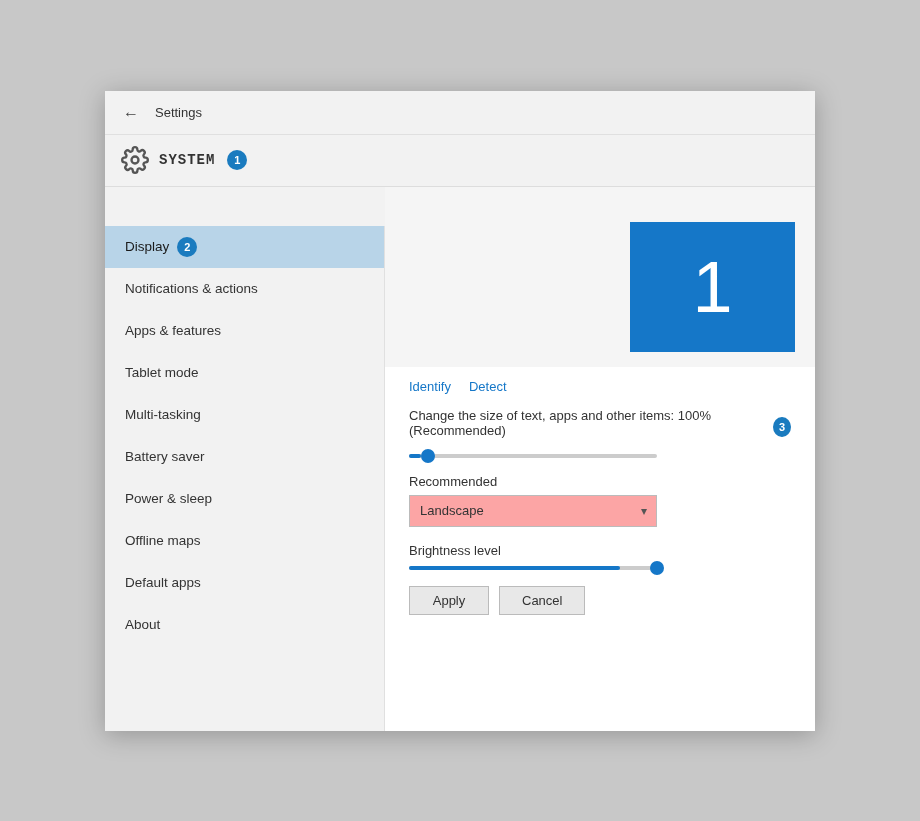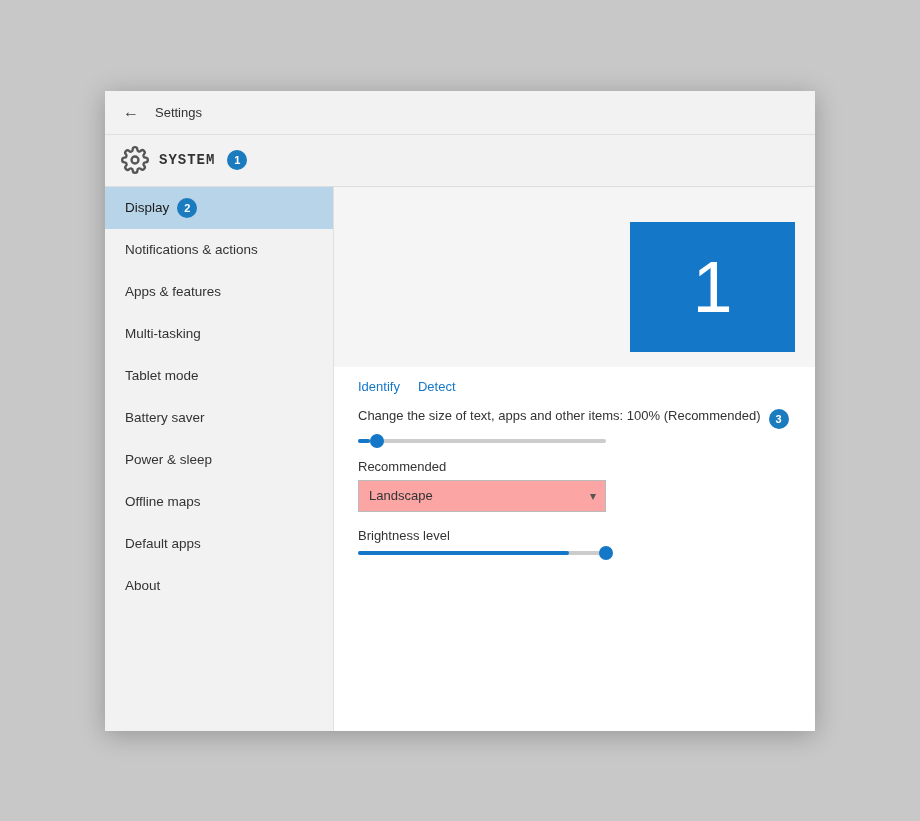--- a/index.html
+++ b/index.html
@@ -78,24 +78,25 @@
       align-items: center;
       justify-content: center;
       margin-left: 2px;
     }
     .content-area {
       display: flex;
       flex: 1;
       overflow: hidden;
     }
     .sidebar {
-      width: 229px;
+      width: 280px;
       background: #f2f2f2;
       border-right: 1px solid #e0e0e0;
       overflow-y: auto;
+      margin-top: 39px;
     }
     .sidebar-item {
       height: 42px;
       display: flex;
       align-items: center;
       padding: 0 20px;
       cursor: pointer;
       font-size: 13.5px;
       color: #333;
       gap: 6px;
@@ -298,24 +299,24 @@
         <span>Display</span>
         <div class="badge">2</div>
       </div>
       <div class="sidebar-item">
         <span>Notifications &amp; actions</span>
       </div>
       <div class="sidebar-item">
         <span>Apps &amp; features</span>
       </div>
       <div class="sidebar-item">
+        <span>Tablet mode</span>
+      </div>
+      <div class="sidebar-item">
         <span>Multi-tasking</span>
-      </div>
-      <div class="sidebar-item">
-        <span>Tablet mode</span>
       </div>
       <div class="sidebar-item">
         <span>Battery saver</span>
       </div>
       <div class="sidebar-item">
         <span>Power &amp; sleep</span>
       </div>
       <div class="sidebar-item">
         <span>Offline maps</span>
       </div>
@@ -367,16 +368,20 @@
         </div>
 
         <div style="margin-bottom:16px;">
           <div class="brightness-label">Brightness level</div>
           <div class="brightness-slider">
             <div class="brightness-fill"></div>
             <div class="brightness-thumb"></div>
           </div>
         </div>
 
+        <div class="action-row">
+          <button class="btn-apply">Apply</button>
+          <button class="btn-cancel">Cancel</button>
+        </div>
       </div>
     </div>
   </div>
 </div>
 
 </body></html>

